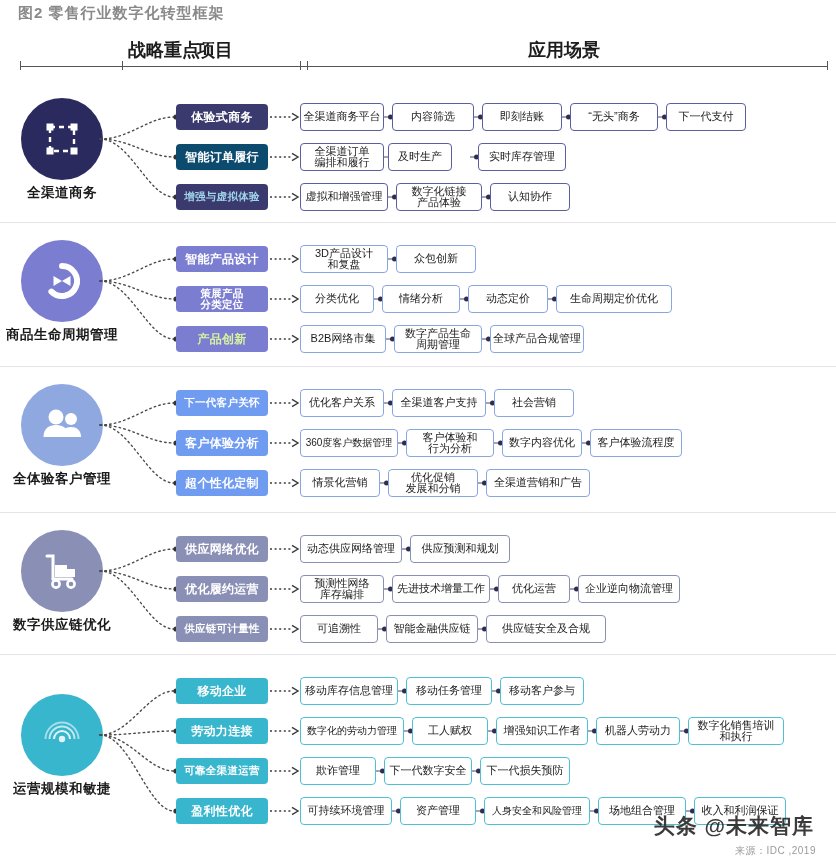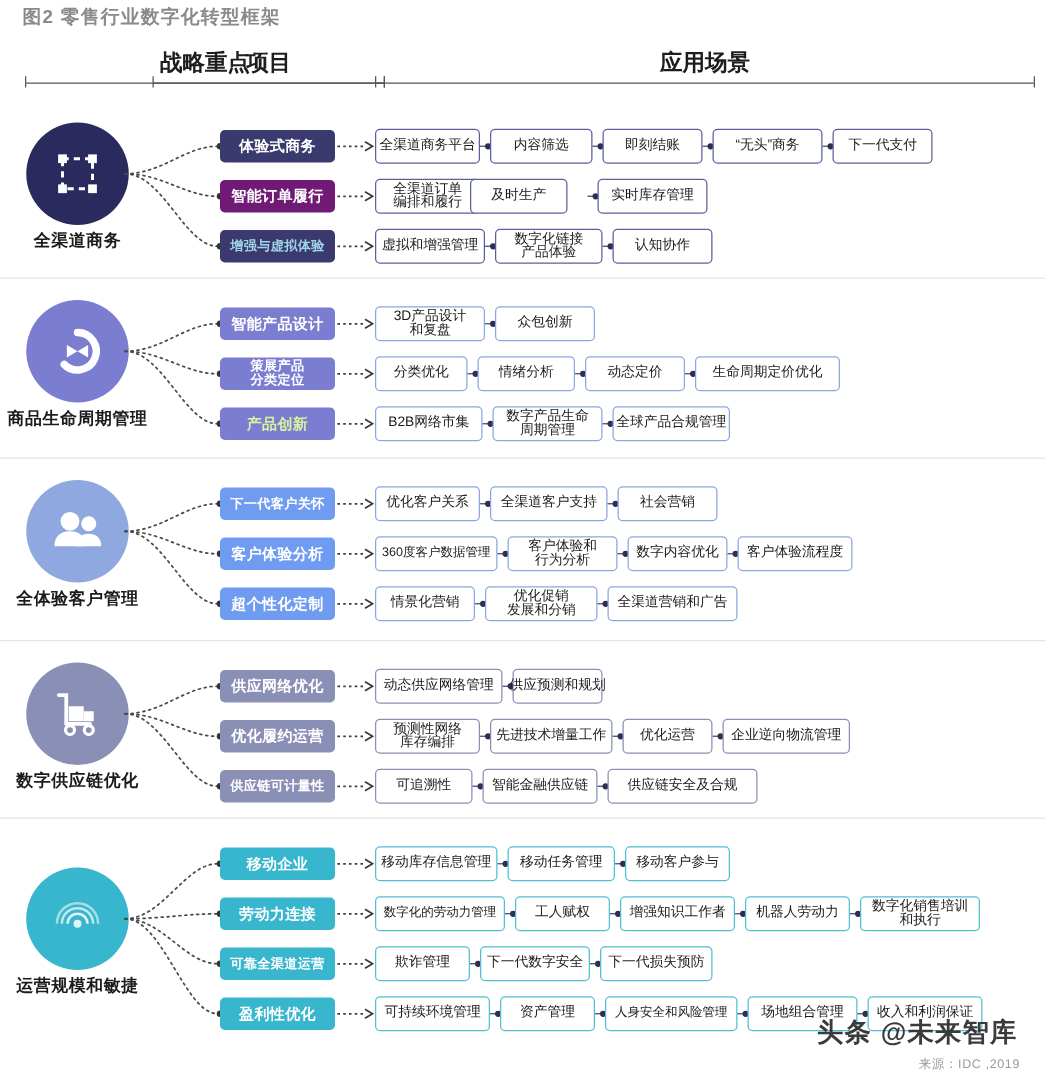--- a/index.html
+++ b/index.html
@@ -159,30 +159,30 @@
       </div>
       <div class="sbox" style="left:300px;top:17px;width:84px;border-color:#5c5f9e;">全渠道商务平台</div>
       <div class="lnk" style="left:384px;top:27px;width:8px;"></div>
       <div class="sbox" style="left:392px;top:17px;width:82px;border-color:#5c5f9e;">内容筛选</div>
       <div class="lnk" style="left:474px;top:27px;width:8px;"></div>
       <div class="sbox" style="left:482px;top:17px;width:80px;border-color:#5c5f9e;">即刻结账</div>
       <div class="lnk" style="left:562px;top:27px;width:8px;"></div>
       <div class="sbox" style="left:570px;top:17px;width:88px;border-color:#5c5f9e;">“无头”商务</div>
       <div class="lnk" style="left:658px;top:27px;width:8px;"></div>
       <div class="sbox" style="left:666px;top:17px;width:80px;border-color:#5c5f9e;">下一代支付</div>
-      <div class="chip" style="top:58px;background:#701a75;color:#ffffff;">智能订单履行</div>
+      <div class="chip" style="top:58px;background:#0c4a6e;color:#ffffff;">智能订单履行</div>
       <div class="darrow" style="top:65px;">
         <svg width="30" height="12">
           <line x1="0" y1="6" x2="22" y2="6" stroke="#3a3a3a" stroke-width="1.4" stroke-dasharray="2 2.6"></line>
           <path d="M22 2.4 L28 6 L22 9.6" fill="none" stroke="#3a3a3a" stroke-width="1.4"></path>
         </svg>
       </div>
       <div class="sbox two" style="left:300px;top:57px;width:84px;border-color:#5c5f9e;">全渠道订单<br>编排和履行</div>
       <div class="lnk" style="left:384px;top:67px;width:8px;"></div>
-      <div class="sbox" style="left:376px;top:57px;width:78px;border-color:#5c5f9e;">及时生产</div>
+      <div class="sbox" style="left:388px;top:57px;width:64px;border-color:#5c5f9e;">及时生产</div>
       <div class="lnk" style="left:470px;top:67px;width:8px;"></div>
       <div class="sbox" style="left:478px;top:57px;width:88px;border-color:#5c5f9e;">实时库存管理</div>
       <div class="chip small" style="top:98px;background:#3b3a6e;color:#9fd3e8;">增强与虚拟体验</div>
       <div class="darrow" style="top:105px;">
         <svg width="30" height="12">
           <line x1="0" y1="6" x2="22" y2="6" stroke="#3a3a3a" stroke-width="1.4" stroke-dasharray="2 2.6"></line>
           <path d="M22 2.4 L28 6 L22 9.6" fill="none" stroke="#3a3a3a" stroke-width="1.4"></path>
         </svg>
       </div>
       <div class="sbox" style="left:300px;top:97px;width:88px;border-color:#5c5f9e;">虚拟和增强管理</div>
@@ -350,21 +350,21 @@
       </div>
       <div class="chip" style="top:18px;background:#8a8fb5;color:#ffffff;">供应网络优化</div>
       <div class="darrow" style="top:25px;">
         <svg width="30" height="12">
           <line x1="0" y1="6" x2="22" y2="6" stroke="#3a3a3a" stroke-width="1.4" stroke-dasharray="2 2.6"></line>
           <path d="M22 2.4 L28 6 L22 9.6" fill="none" stroke="#3a3a3a" stroke-width="1.4"></path>
         </svg>
       </div>
       <div class="sbox" style="left:300px;top:17px;width:102px;border-color:#8a8fb5;">动态供应网络管理</div>
       <div class="lnk" style="left:402px;top:27px;width:8px;"></div>
-      <div class="sbox" style="left:410px;top:17px;width:72px;border-color:#8a8fb5;">供应预测和规划</div>
+      <div class="sbox" style="left:410px;top:17px;width:100px;border-color:#8a8fb5;">供应预测和规划</div>
       <div class="chip" style="top:58px;background:#8a8fb5;color:#ffffff;">优化履约运营</div>
       <div class="darrow" style="top:65px;">
         <svg width="30" height="12">
           <line x1="0" y1="6" x2="22" y2="6" stroke="#3a3a3a" stroke-width="1.4" stroke-dasharray="2 2.6"></line>
           <path d="M22 2.4 L28 6 L22 9.6" fill="none" stroke="#3a3a3a" stroke-width="1.4"></path>
         </svg>
       </div>
       <div class="sbox two" style="left:300px;top:57px;width:84px;border-color:#8a8fb5;">预测性网络<br>库存编排</div>
       <div class="lnk" style="left:384px;top:67px;width:8px;"></div>
       <div class="sbox" style="left:392px;top:57px;width:98px;border-color:#8a8fb5;">先进技术增量工作</div>

